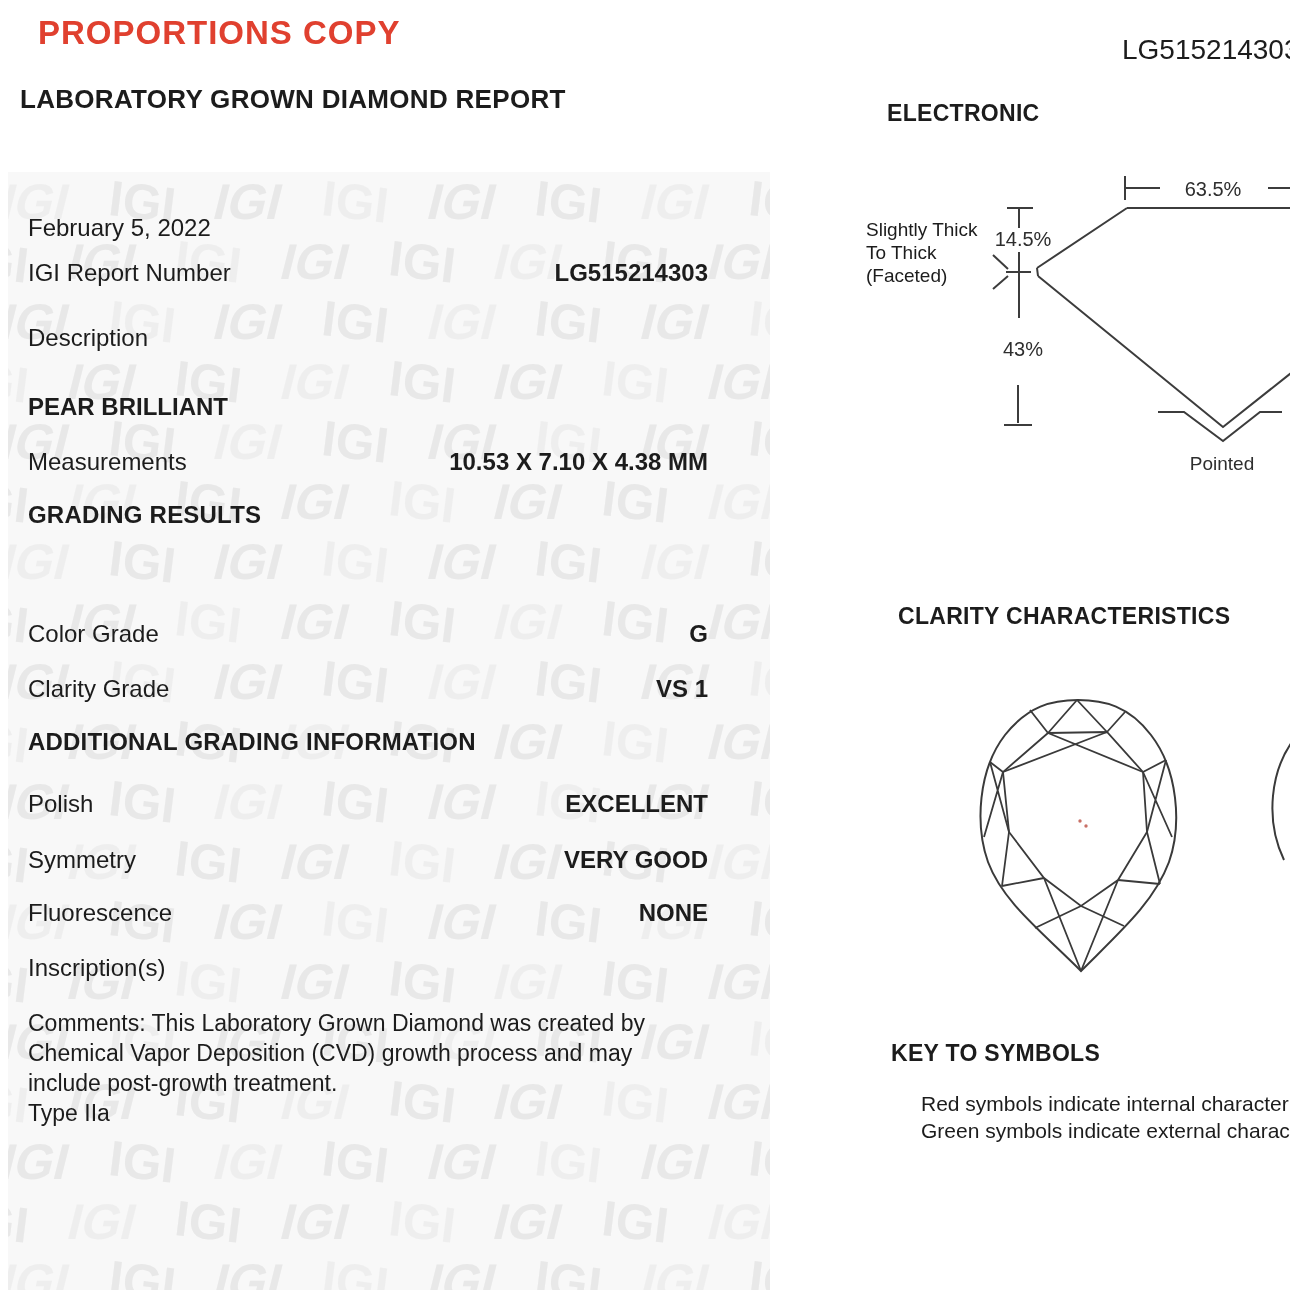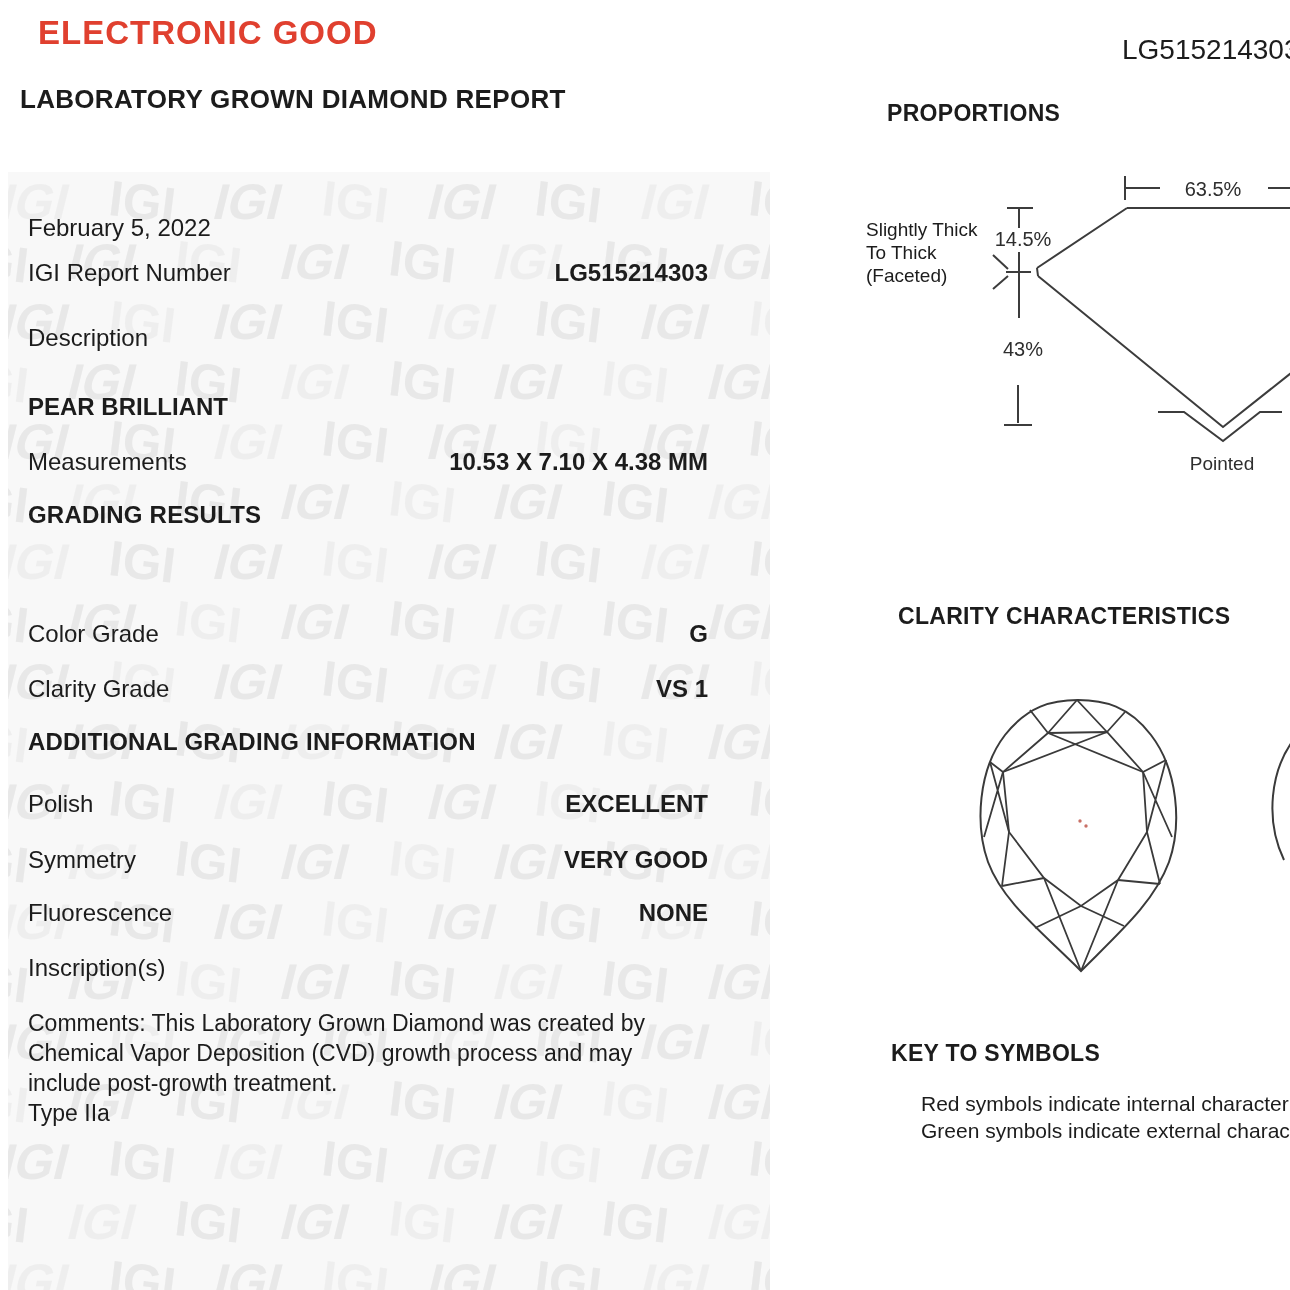--- a/index.html
+++ b/index.html
@@ -46,21 +46,21 @@
         <div class="wm-row" style="transform: translateX(-6px);"><span style="transform: skewX(-14deg); opacity: 0.5;">IGI</span><span style="transform: rotate(7deg); opacity: 0.85;">IGI</span><span style="transform: skewX(-14deg); opacity: 0.85;">IGI</span><span style="transform: rotate(7deg); opacity: 0.5;">IGI</span><span style="transform: skewX(-14deg); opacity: 0.85;">IGI</span><span style="transform: rotate(7deg); opacity: 0.85;">IGI</span><span style="transform: skewX(-14deg); opacity: 0.5;">IGI</span><span style="transform: rotate(7deg); opacity: 0.85;">IGI</span></div>
         <div class="wm-row" style="transform: translateX(-46px);"><span style="transform: rotate(7deg); opacity: 0.85;">IGI</span><span style="transform: skewX(-14deg); opacity: 0.85;">IGI</span><span style="transform: rotate(7deg); opacity: 0.5;">IGI</span><span style="transform: skewX(-14deg); opacity: 0.85;">IGI</span><span style="transform: rotate(7deg); opacity: 0.85;">IGI</span><span style="transform: skewX(-14deg); opacity: 0.5;">IGI</span><span style="transform: rotate(7deg); opacity: 0.85;">IGI</span><span style="transform: skewX(-14deg); opacity: 0.85;">IGI</span></div>
         <div class="wm-row" style="transform: translateX(-6px);"><span style="transform: skewX(-14deg); opacity: 0.85;">IGI</span><span style="transform: rotate(7deg); opacity: 0.5;">IGI</span><span style="transform: skewX(-14deg); opacity: 0.85;">IGI</span><span style="transform: rotate(7deg); opacity: 0.85;">IGI</span><span style="transform: skewX(-14deg); opacity: 0.5;">IGI</span><span style="transform: rotate(7deg); opacity: 0.85;">IGI</span><span style="transform: skewX(-14deg); opacity: 0.85;">IGI</span><span style="transform: rotate(7deg); opacity: 0.5;">IGI</span></div>
         <div class="wm-row" style="transform: translateX(-46px);"><span style="transform: rotate(7deg); opacity: 0.5;">IGI</span><span style="transform: skewX(-14deg); opacity: 0.85;">IGI</span><span style="transform: rotate(7deg); opacity: 0.85;">IGI</span><span style="transform: skewX(-14deg); opacity: 0.5;">IGI</span><span style="transform: rotate(7deg); opacity: 0.85;">IGI</span><span style="transform: skewX(-14deg); opacity: 0.85;">IGI</span><span style="transform: rotate(7deg); opacity: 0.5;">IGI</span><span style="transform: skewX(-14deg); opacity: 0.85;">IGI</span></div>
         <div class="wm-row" style="transform: translateX(-6px);"><span style="transform: skewX(-14deg); opacity: 0.85;">IGI</span><span style="transform: rotate(7deg); opacity: 0.85;">IGI</span><span style="transform: skewX(-14deg); opacity: 0.5;">IGI</span><span style="transform: rotate(7deg); opacity: 0.85;">IGI</span><span style="transform: skewX(-14deg); opacity: 0.85;">IGI</span><span style="transform: rotate(7deg); opacity: 0.5;">IGI</span><span style="transform: skewX(-14deg); opacity: 0.85;">IGI</span><span style="transform: rotate(7deg); opacity: 0.85;">IGI</span></div>
         <div class="wm-row" style="transform: translateX(-46px);"><span style="transform: rotate(7deg); opacity: 0.85;">IGI</span><span style="transform: skewX(-14deg); opacity: 0.5;">IGI</span><span style="transform: rotate(7deg); opacity: 0.85;">IGI</span><span style="transform: skewX(-14deg); opacity: 0.85;">IGI</span><span style="transform: rotate(7deg); opacity: 0.5;">IGI</span><span style="transform: skewX(-14deg); opacity: 0.85;">IGI</span><span style="transform: rotate(7deg); opacity: 0.85;">IGI</span><span style="transform: skewX(-14deg); opacity: 0.5;">IGI</span></div>
         <div class="wm-row" style="transform: translateX(-6px);"><span style="transform: skewX(-14deg); opacity: 0.5;">IGI</span><span style="transform: rotate(7deg); opacity: 0.85;">IGI</span><span style="transform: skewX(-14deg); opacity: 0.85;">IGI</span><span style="transform: rotate(7deg); opacity: 0.5;">IGI</span><span style="transform: skewX(-14deg); opacity: 0.85;">IGI</span><span style="transform: rotate(7deg); opacity: 0.85;">IGI</span><span style="transform: skewX(-14deg); opacity: 0.5;">IGI</span><span style="transform: rotate(7deg); opacity: 0.85;">IGI</span></div>
       </div>
   </div>
 
-  <div class="abs stamp">ELECTRONIC GOOD</div>
+  <div class="abs stamp">PROPORTIONS COPY</div>
   <div class="abs doc-title">LABORATORY GROWN DIAMOND REPORT</div>
   <div class="abs repnum-top">LG515214303</div>
 
   <div class="abs row" style="top:213px">
     <span class="lab">February 5, 2022</span>
   </div>
 
   <div class="abs row" style="top:258px">
     <span class="lab">IGI Report Number</span>
     <span class="val">LG515214303</span>
@@ -111,21 +111,21 @@
 
   <div class="abs row" style="top:953px">
     <span class="lab">Inscription(s)</span>
   </div>
 
   <div class="abs comments">
     <div>Comments: This Laboratory Grown Diamond was created by Chemical Vapor Deposition (CVD) growth process and may include post-growth treatment.</div>
     <div>Type IIa</div>
   </div>
 
-  <div class="abs rc-head" style="left:887px;top:100px">PROPORTIONS</div>
+  <div class="abs rc-head" style="left:887px;top:100px">ELECTRONIC</div>
 
   <svg class="abs" style="left:850px;top:160px" width="460" height="330" viewBox="850 160 460 330">
     <g stroke="#3c3c3c" stroke-width="2" fill="none">
 
       <path d="M1125,176 V200 M1125,188 H1160 M1268,188 H1310"></path>
 
       <path d="M1127,208 H1310"></path>
       <path d="M1127,208 L1037,268 M1037,268 L1038,276"></path>
 
       <path d="M1006,272 H1031 M993,255 L1008,269 M993,289 L1008,276"></path>

